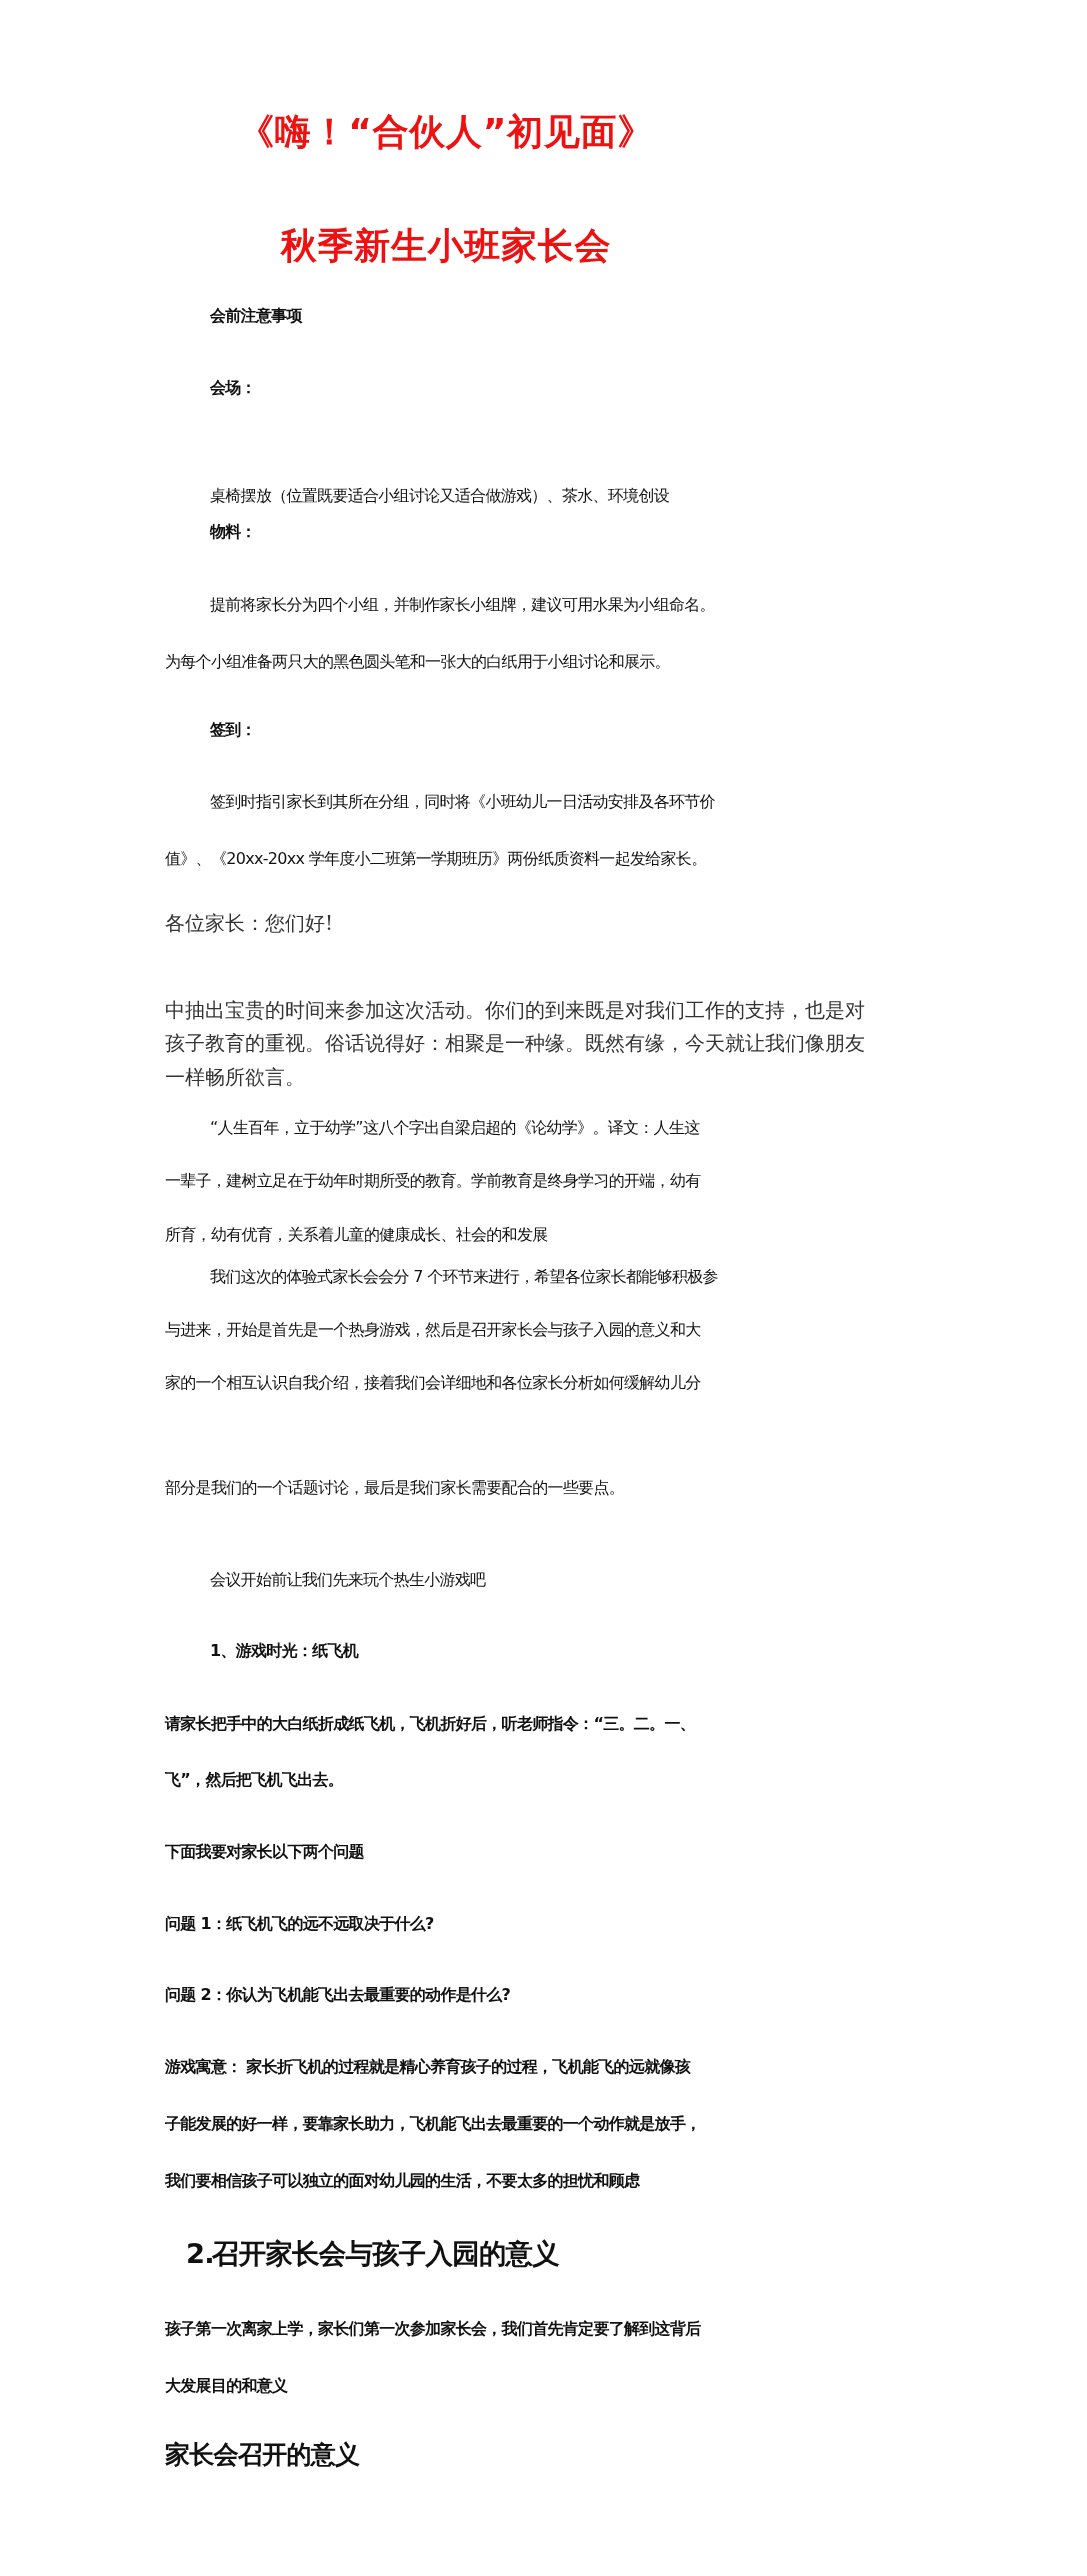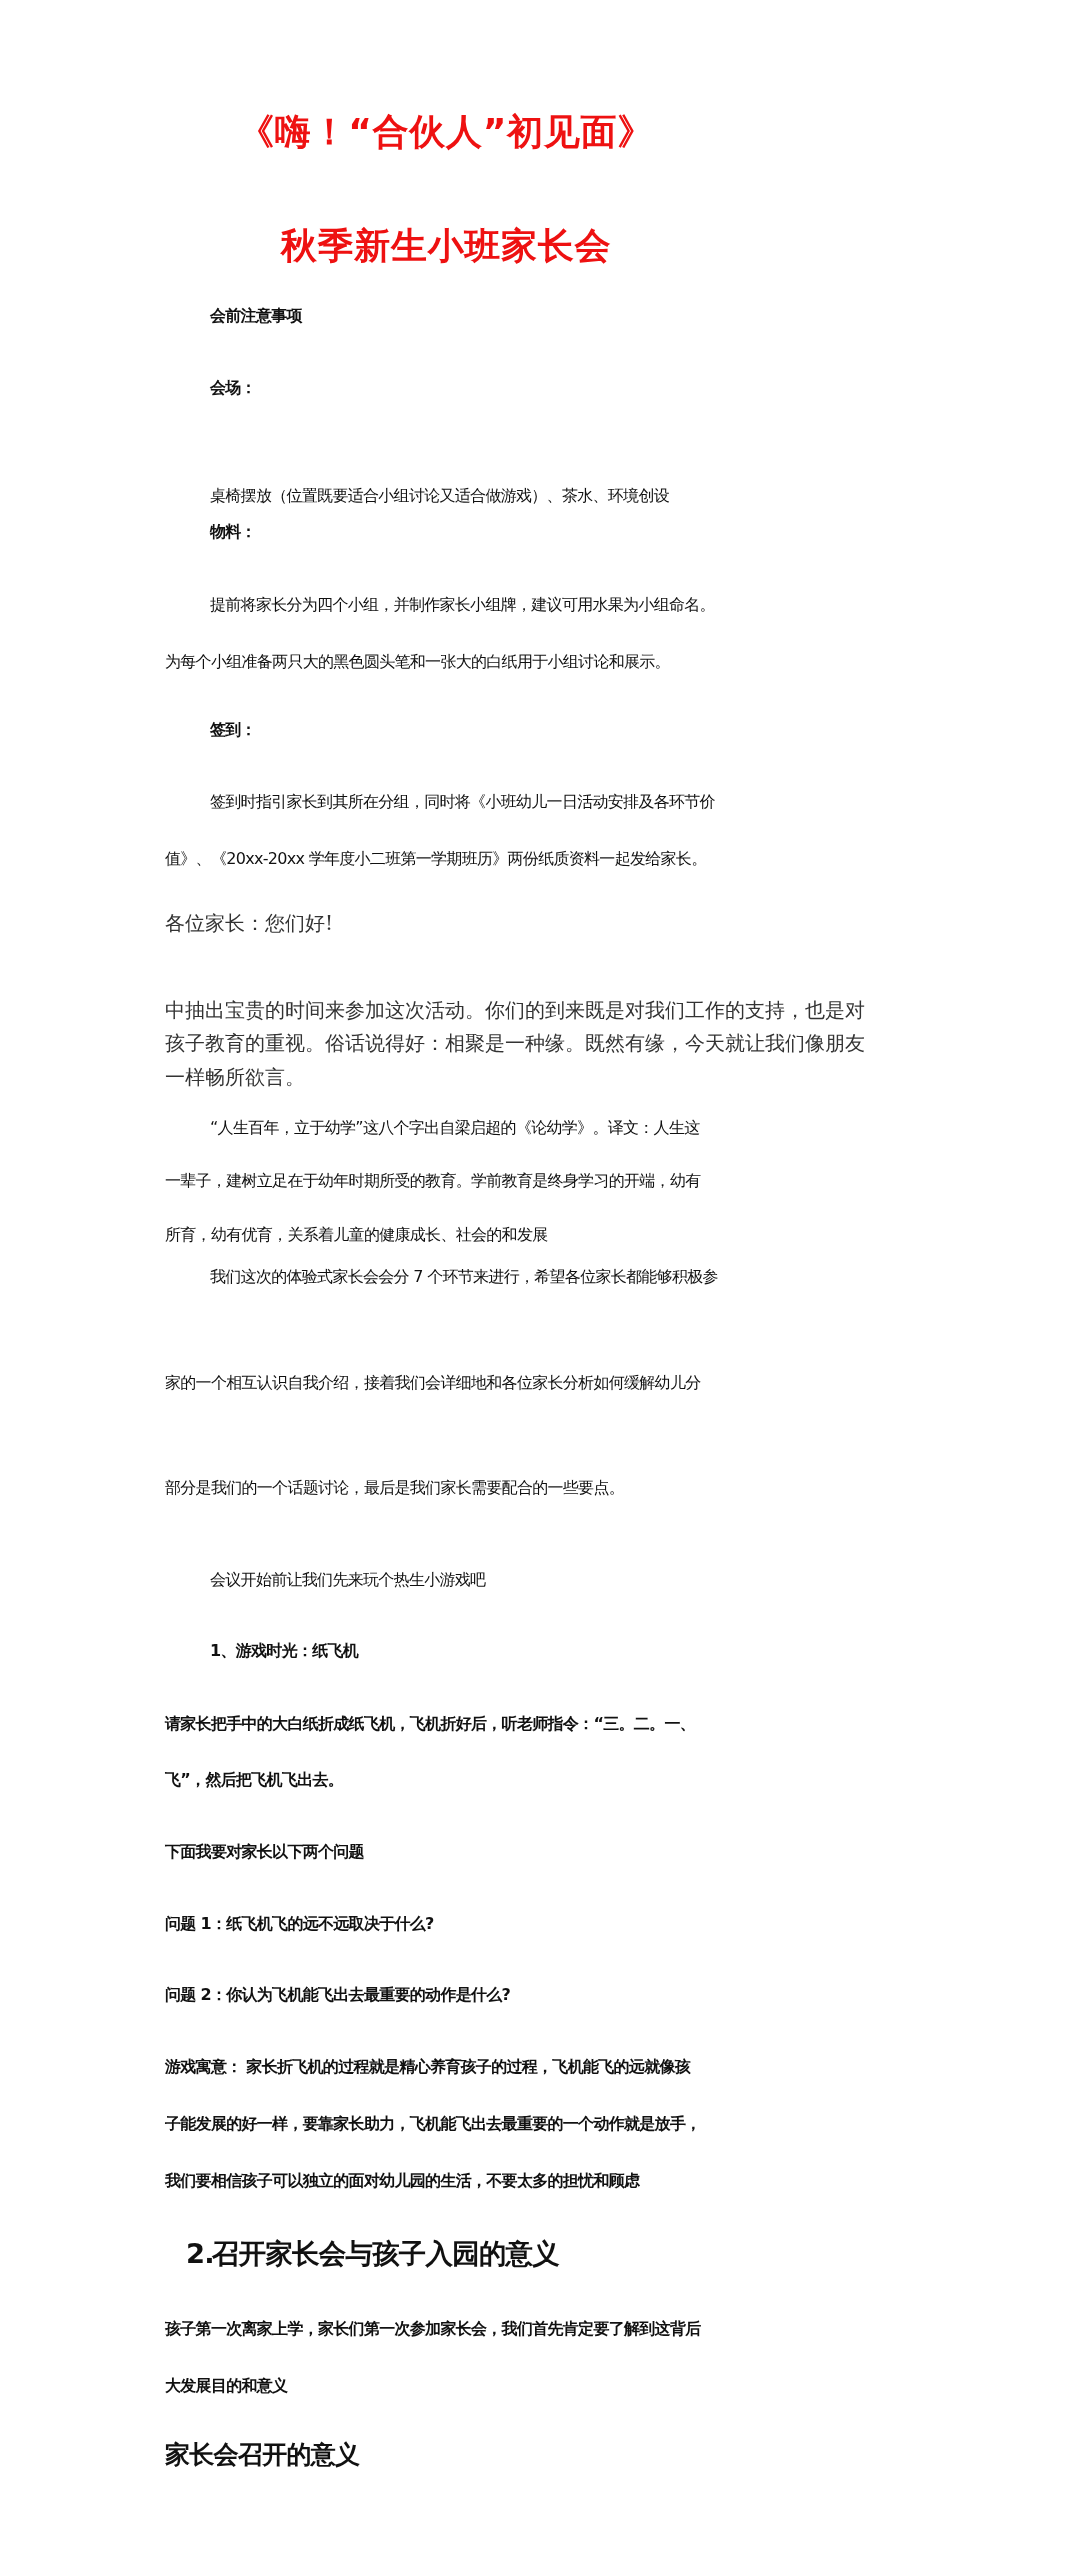--- a/index.html
+++ b/index.html
@@ -61,20 +61,21 @@
   <div class="line serif" style="left:165px; top:910px;">各位家长：您们好!</div>
   <div class="line serif" style="left:165px; top:997px;">中抽出宝贵的时间来参加这次活动。你们的到来既是对我们工作的支持，也是对</div>
   <div class="line serif" style="left:165px; top:1030px;">孩子教育的重视。俗话说得好：相聚是一种缘。既然有缘，今天就让我们像朋友</div>
   <div class="line serif" style="left:165px; top:1064px;">一样畅所欲言。</div>
 
   <div class="line" style="left:210px; top:1114px;">“人生百年，立于幼学”这八个字出自梁启超的《论幼学》。译文：人生这</div>
   <div class="line" style="left:165px; top:1167px;">一辈子，建树立足在于幼年时期所受的教育。学前教育是终身学习的开端，幼有</div>
   <div class="line" style="left:165px; top:1221px;">所育，幼有优育，关系着儿童的健康成长、社会的和发展</div>
 
   <div class="line" style="left:210px; top:1263px;">我们这次的体验式家长会会分 7 个环节来进行，希望各位家长都能够积极参</div>
+  <div class="line" style="left:165px; top:1316px;">与进来，开始是首先是一个热身游戏，然后是召开家长会与孩子入园的意义和大</div>
   <div class="line" style="left:165px; top:1369px;">家的一个相互认识自我介绍，接着我们会详细地和各位家长分析如何缓解幼儿分</div>
   <div class="line" style="left:165px; top:1474px;">部分是我们的一个话题讨论，最后是我们家长需要配合的一些要点。</div>
 
   <div class="line" style="left:210px; top:1566px;">会议开始前让我们先来玩个热生小游戏吧</div>
 
   <div class="line bold" style="left:210px; top:1637px;">1、游戏时光：纸飞机</div>
   <div class="line bold" style="left:165px; top:1710px;">请家长把手中的大白纸折成纸飞机，飞机折好后，听老师指令：“三。二。一、</div>
   <div class="line bold" style="left:165px; top:1766px;">飞”，然后把飞机飞出去。</div>
   <div class="line bold" style="left:165px; top:1838px;">下面我要对家长以下两个问题</div>
   <div class="line bold" style="left:165px; top:1910px;">问题 1：纸飞机飞的远不远取决于什么?</div>

